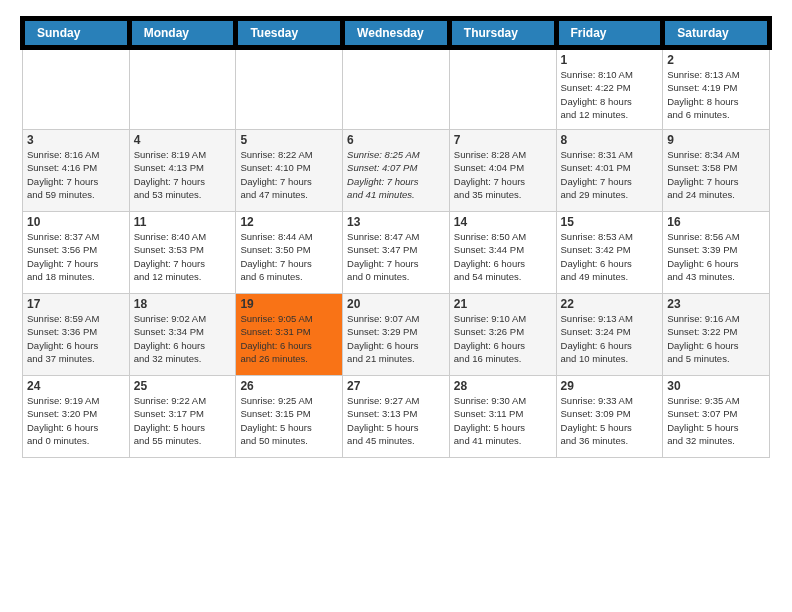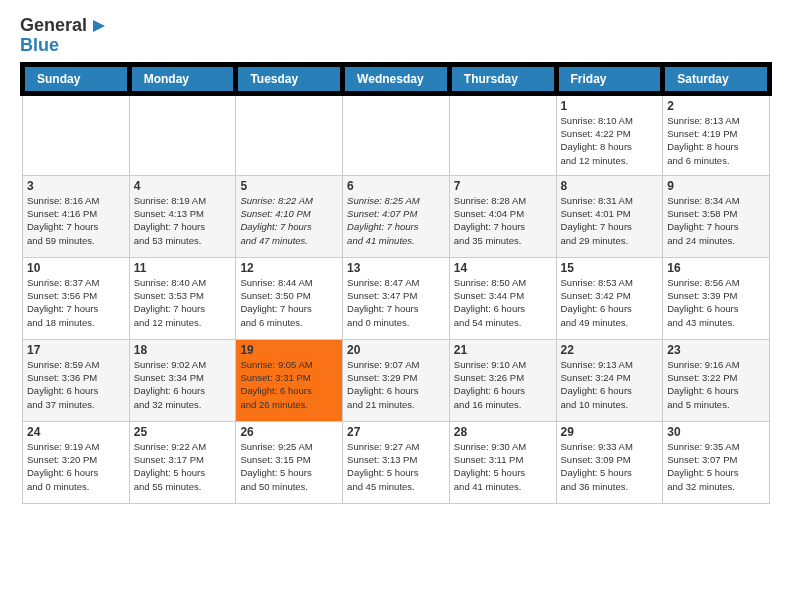--- a/index.html
+++ b/index.html
@@ -84,37 +84,20 @@
       color: #333;
     }
     .empty-cell {
       background: #fff !important;
     }
   </style>
 </head>
 <body>
 
 <div class="page">
-  <div class="header-row">
-    <div class="logo">
-      <div>
-        <div style="display:flex;align-items:center;gap:2px;">
-          <span class="logo-text">General</span>
-          <svg width="20" height="20" viewBox="0 0 20 20">
-            <polygon points="4,4 16,10 4,16" fill="#2980b9"></polygon>
-          </svg>
-        </div>
-        <span class="logo-text logo-blue">Blue</span>
-      </div>
-    </div>
-    <div class="title-block">
-      <div class="month-title"></div>
-      <div class="location"></div>
-    </div>
-  </div>
 
   <table class="calendar">
     <thead>
       <tr>
       <th>Sunday</th>
           <th>Monday</th>
           <th>Tuesday</th>
           <th>Wednesday</th>
           <th>Thursday</th>
           <th>Friday</th>
@@ -153,21 +136,21 @@
           </td>
           <td style="background: rgb(245, 245, 245);">
             <span class="day-num">4</span>
             <div class="day-info" style="white-space: pre-line;">Sunrise: 8:19 AM
 Sunset: 4:13 PM
 Daylight: 7 hours
 and 53 minutes.</div>
           </td>
           <td style="background: rgb(245, 245, 245);">
             <span class="day-num">5</span>
-            <div class="day-info" style="white-space: pre-line; font-style: italic;">Sunrise: 8:22 AM
+            <div class="day-info" style="white-space: pre-line;">Sunrise: 8:22 AM
 Sunset: 4:10 PM
 Daylight: 7 hours
 and 47 minutes.</div>
           </td>
           <td style="background: rgb(245, 245, 245);">
             <span class="day-num">6</span>
             <div class="day-info" style="white-space: pre-line; font-style: italic;">Sunrise: 8:25 AM
 Sunset: 4:07 PM
 Daylight: 7 hours
 and 41 minutes.</div>

